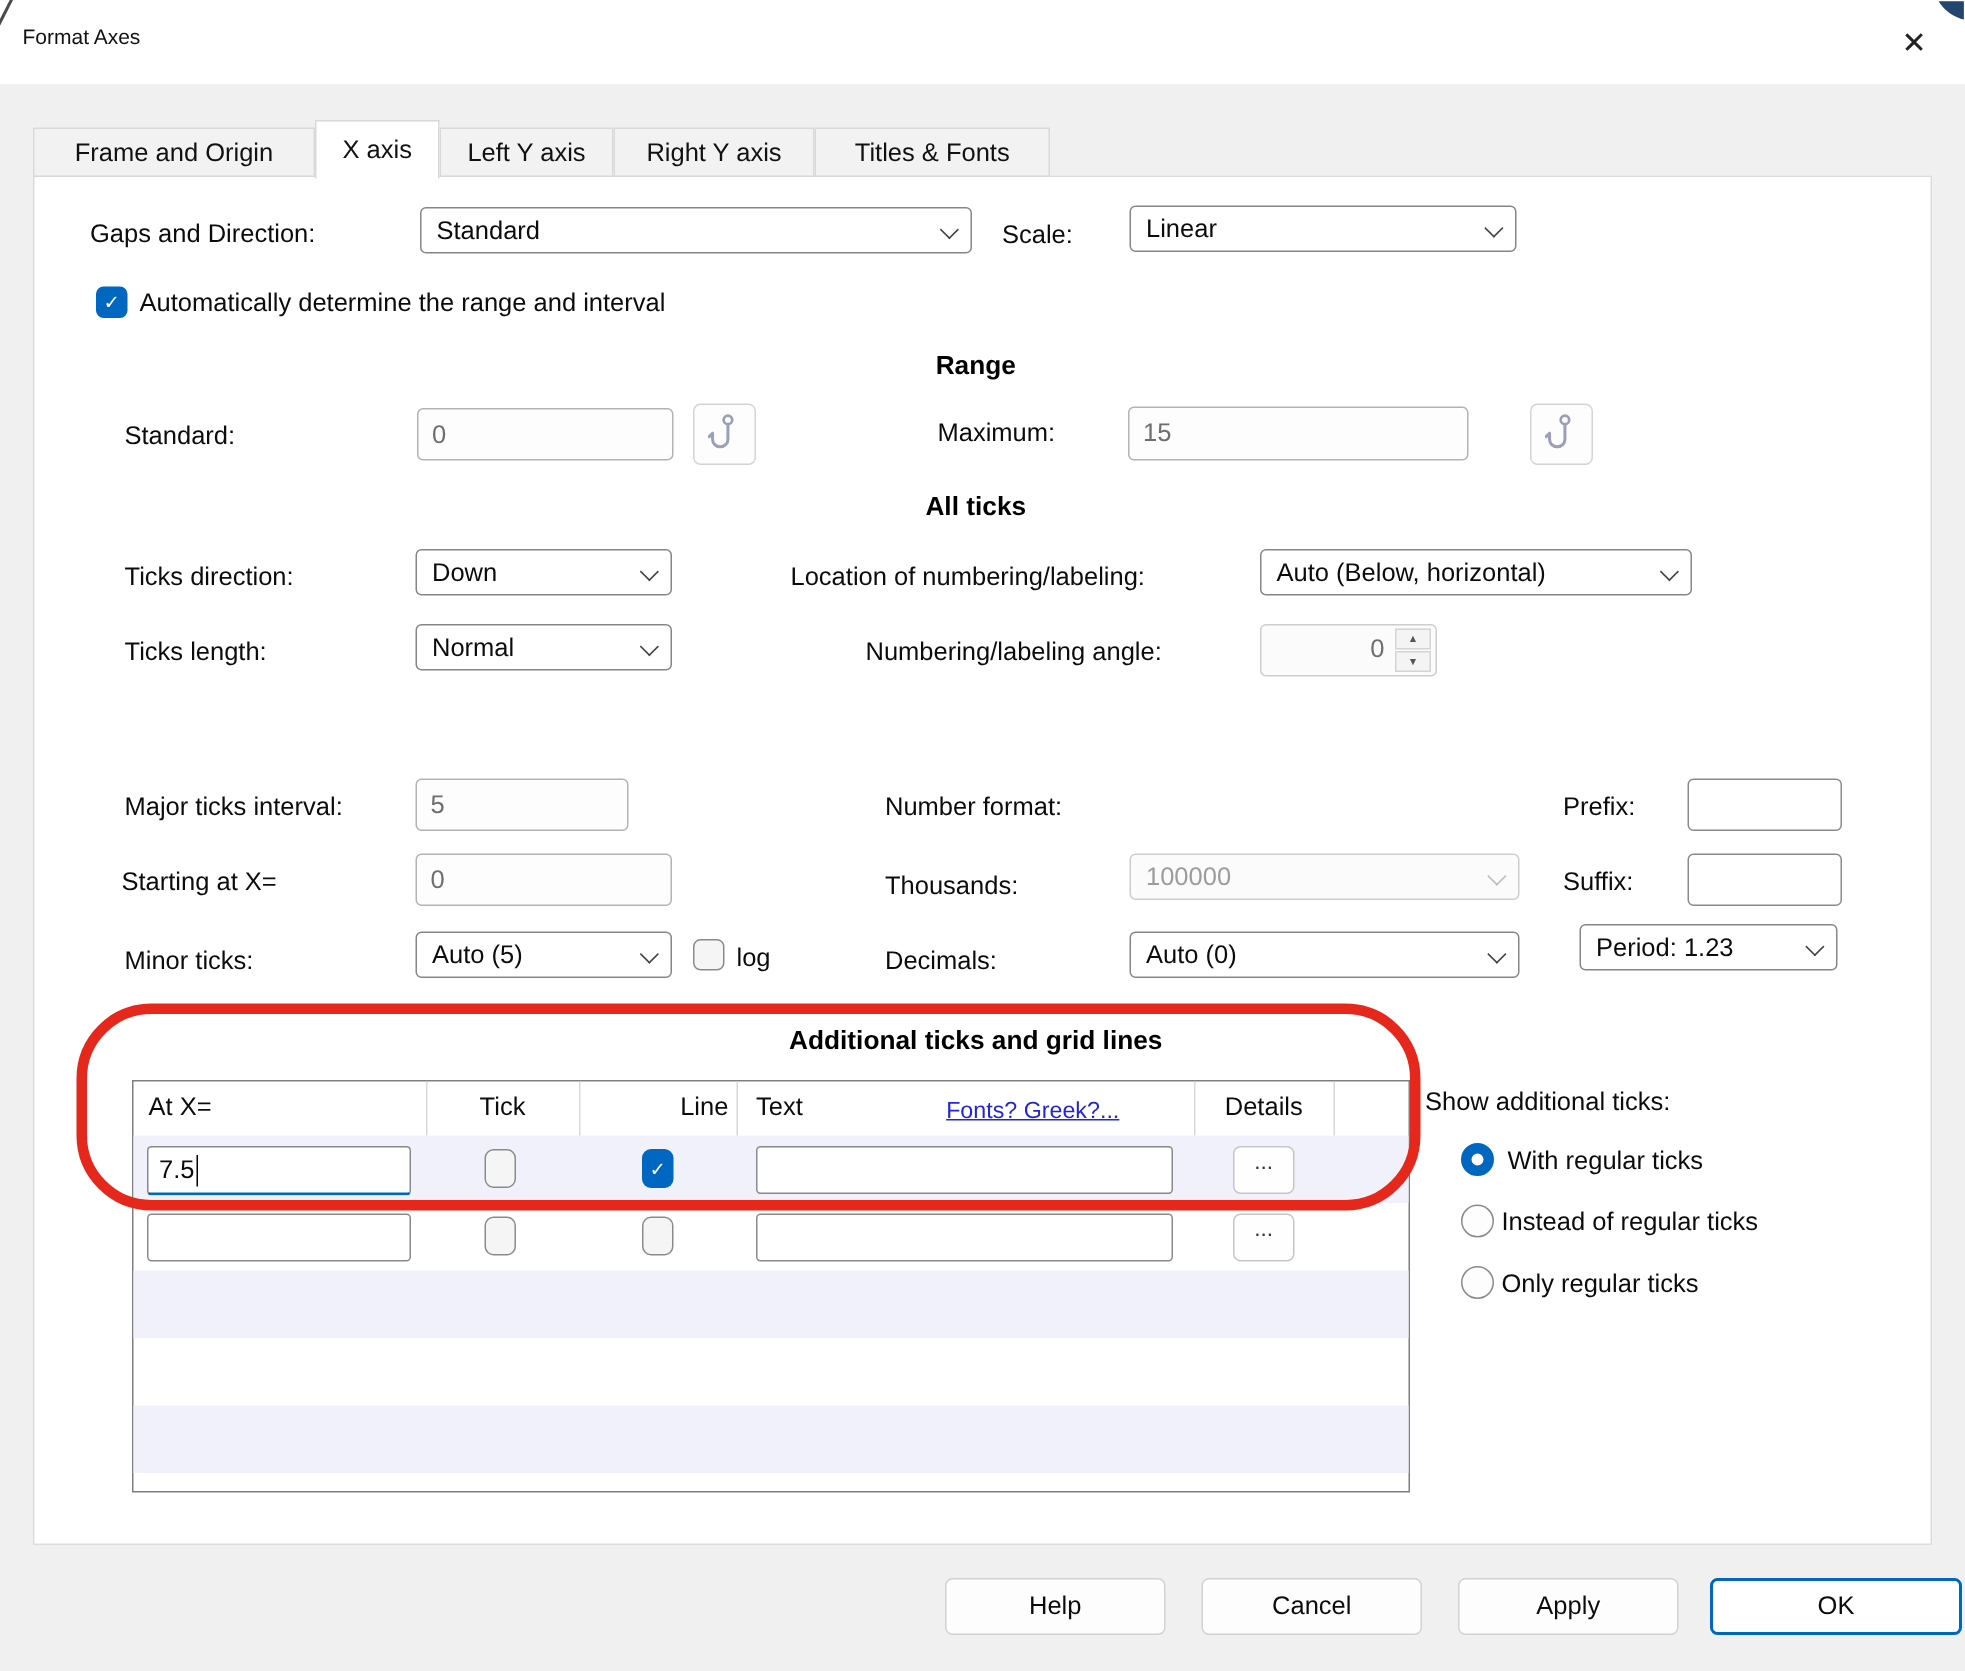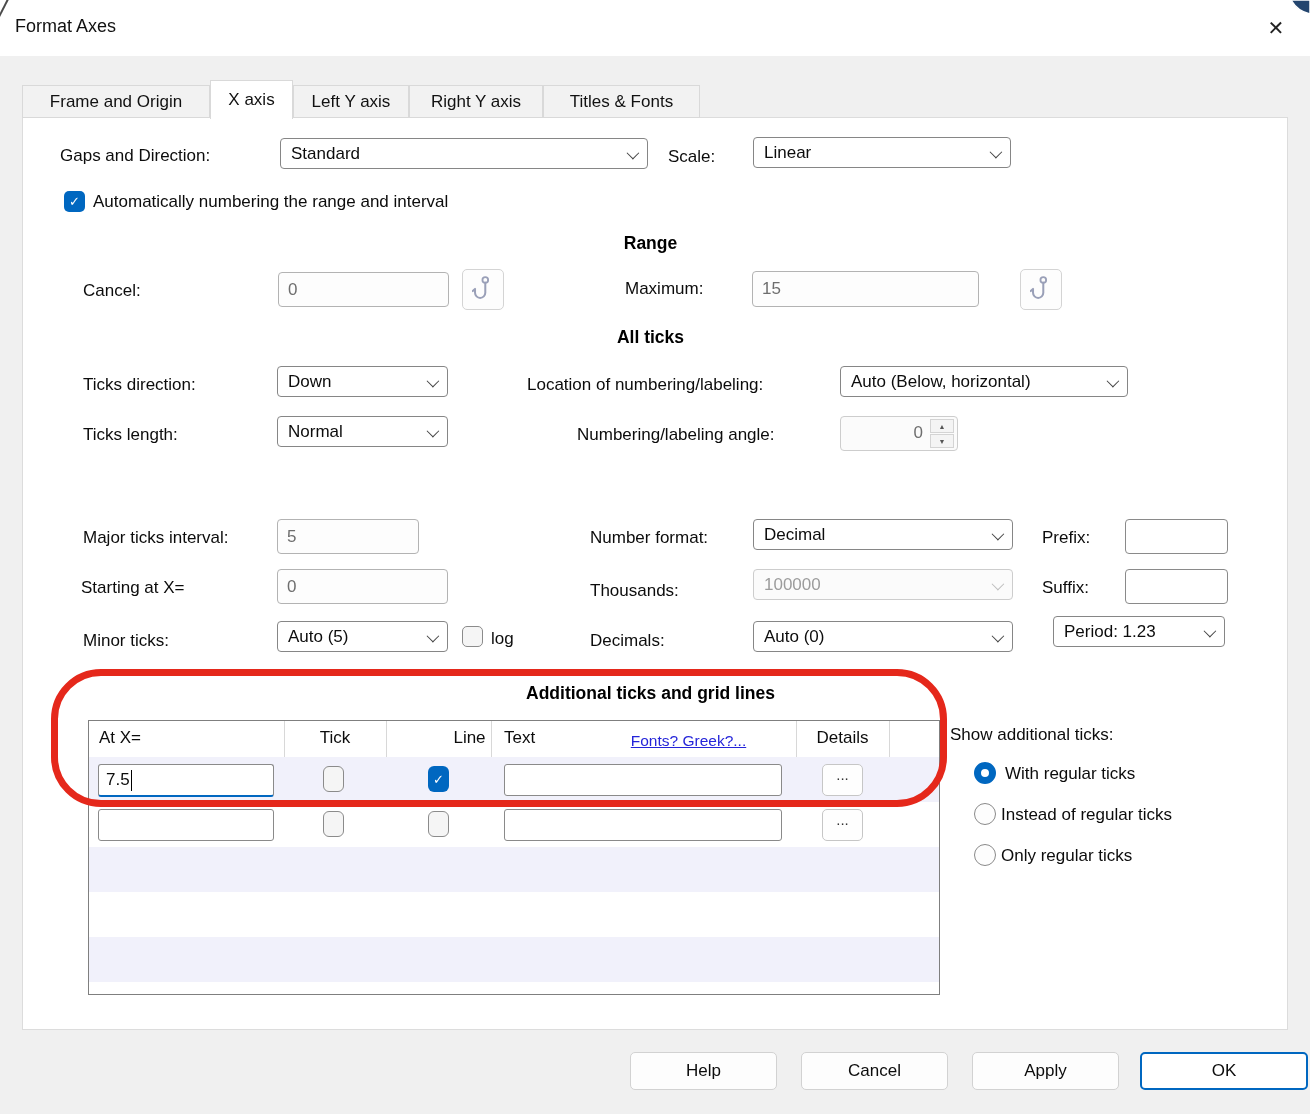--- a/index.html
+++ b/index.html
@@ -2,21 +2,21 @@
 <html><head>
 <meta charset="utf-8">
 <style>
   html,body{margin:0;padding:0;}
   body{font-family:"Liberation Sans",sans-serif;-webkit-font-smoothing:antialiased;}
   #dialog{position:relative;width:1310px;height:1114px;background:#f0f0f0;overflow:hidden;}
   .lbl{position:absolute;font-size:17px;color:#0c0c0c;white-space:nowrap;}
 
   
   .titlebar{position:absolute;left:0;top:0;width:1310px;height:56px;background:#ffffff;}
-  .title{position:absolute;left:15px;top:16px;font-size:18px;color:#111;}
+  .title{position:absolute;left:15px;top:16px;font-size:14px;color:#111;}
   .close{position:absolute;left:1258px;top:12px;width:36px;height:32px;display:flex;align-items:center;justify-content:center;font-size:20px;color:#222;cursor:default;}
 
   
   .panel{position:absolute;left:22px;top:117px;width:1266px;height:913px;background:#ffffff;border:1px solid #dcdcdc;box-sizing:border-box;}
 
   
   .tab{position:absolute;top:85px;height:33px;background:#f2f2f2;border:1px solid #d9d9d9;box-sizing:border-box;display:flex;align-items:center;justify-content:center;font-size:17px;color:#111;}
   .tab.active{top:80px;height:39px;background:#ffffff;border-bottom:none;z-index:5;}
 
   
@@ -119,27 +119,27 @@
   </div>
   <div class="lbl" style="left:668px;top:147px;">Scale:</div>
   <div class="select" style="left:753px;top:137px;width:258px;">
     <span>Linear</span>
     <span class="chev"></span>
   </div>
 
   <div class="cb sq on" style="left:64px;top:191px;">
     <span>✓</span>
   </div>
-  <div class="lbl" style="left:93px;top:192px;">Automatically numbering the range and interval</div>
+  <div class="lbl" style="left:93px;top:192px;">Automatically determine the range and interval</div>
 
   <div class="group" style="top:233px;">
     <span class="gtitle">Range</span>
     <div class="rule"></div>
   </div>
-  <div class="lbl" style="left:83px;top:281px;">Cancel:</div>
+  <div class="lbl" style="left:83px;top:281px;">Standard:</div>
   <div class="field disabled" style="left:278px;top:272px;width:171px;height:35px;">
     <span>0</span>
   </div>
   <div class="hookbtn" style="left:462px;top:269px;">
     <svg width="22" height="30" viewBox="0 0 24 32">
       <circle cx="14.5" cy="5" r="3.1" fill="none" stroke="#9aa0b8" stroke-width="2"></circle>
       <path d="M14.5 8.2 V19 a5.6 5.6 0 0 1 -11.2 0 v-4.2 m0 0 l-2.5 2.4" fill="none" stroke="#9aa0b8" stroke-width="2.2" stroke-linecap="round"></path>
     </svg>
   </div>
   <div class="lbl" style="left:625px;top:279px;">Maximum:</div>
@@ -183,24 +183,20 @@
           <span>▼</span>
         </div>
     </div>
   </div>
 
   <div class="lbl" style="left:83px;top:528px;">Major ticks interval:</div>
   <div class="field disabled" style="left:277px;top:519px;width:142px;height:35px;">
     <span>5</span>
   </div>
   <div class="lbl" style="left:590px;top:528px;">Number format:</div>
-  <div class="select" style="left:753px;top:519px;width:260px;">
-    <span>Decimal</span>
-    <span class="chev"></span>
-  </div>
   <div class="lbl" style="left:1042px;top:528px;">Prefix:</div>
   <div class="field" style="left:1125px;top:519px;width:103px;height:35px;">
     <span></span>
   </div>
 
   <div class="lbl" style="left:81px;top:578px;">Starting at X=</div>
   <div class="field disabled" style="left:277px;top:569px;width:171px;height:35px;">
     <span>0</span>
   </div>
   <div class="lbl" style="left:590px;top:581px;">Thousands:</div>

